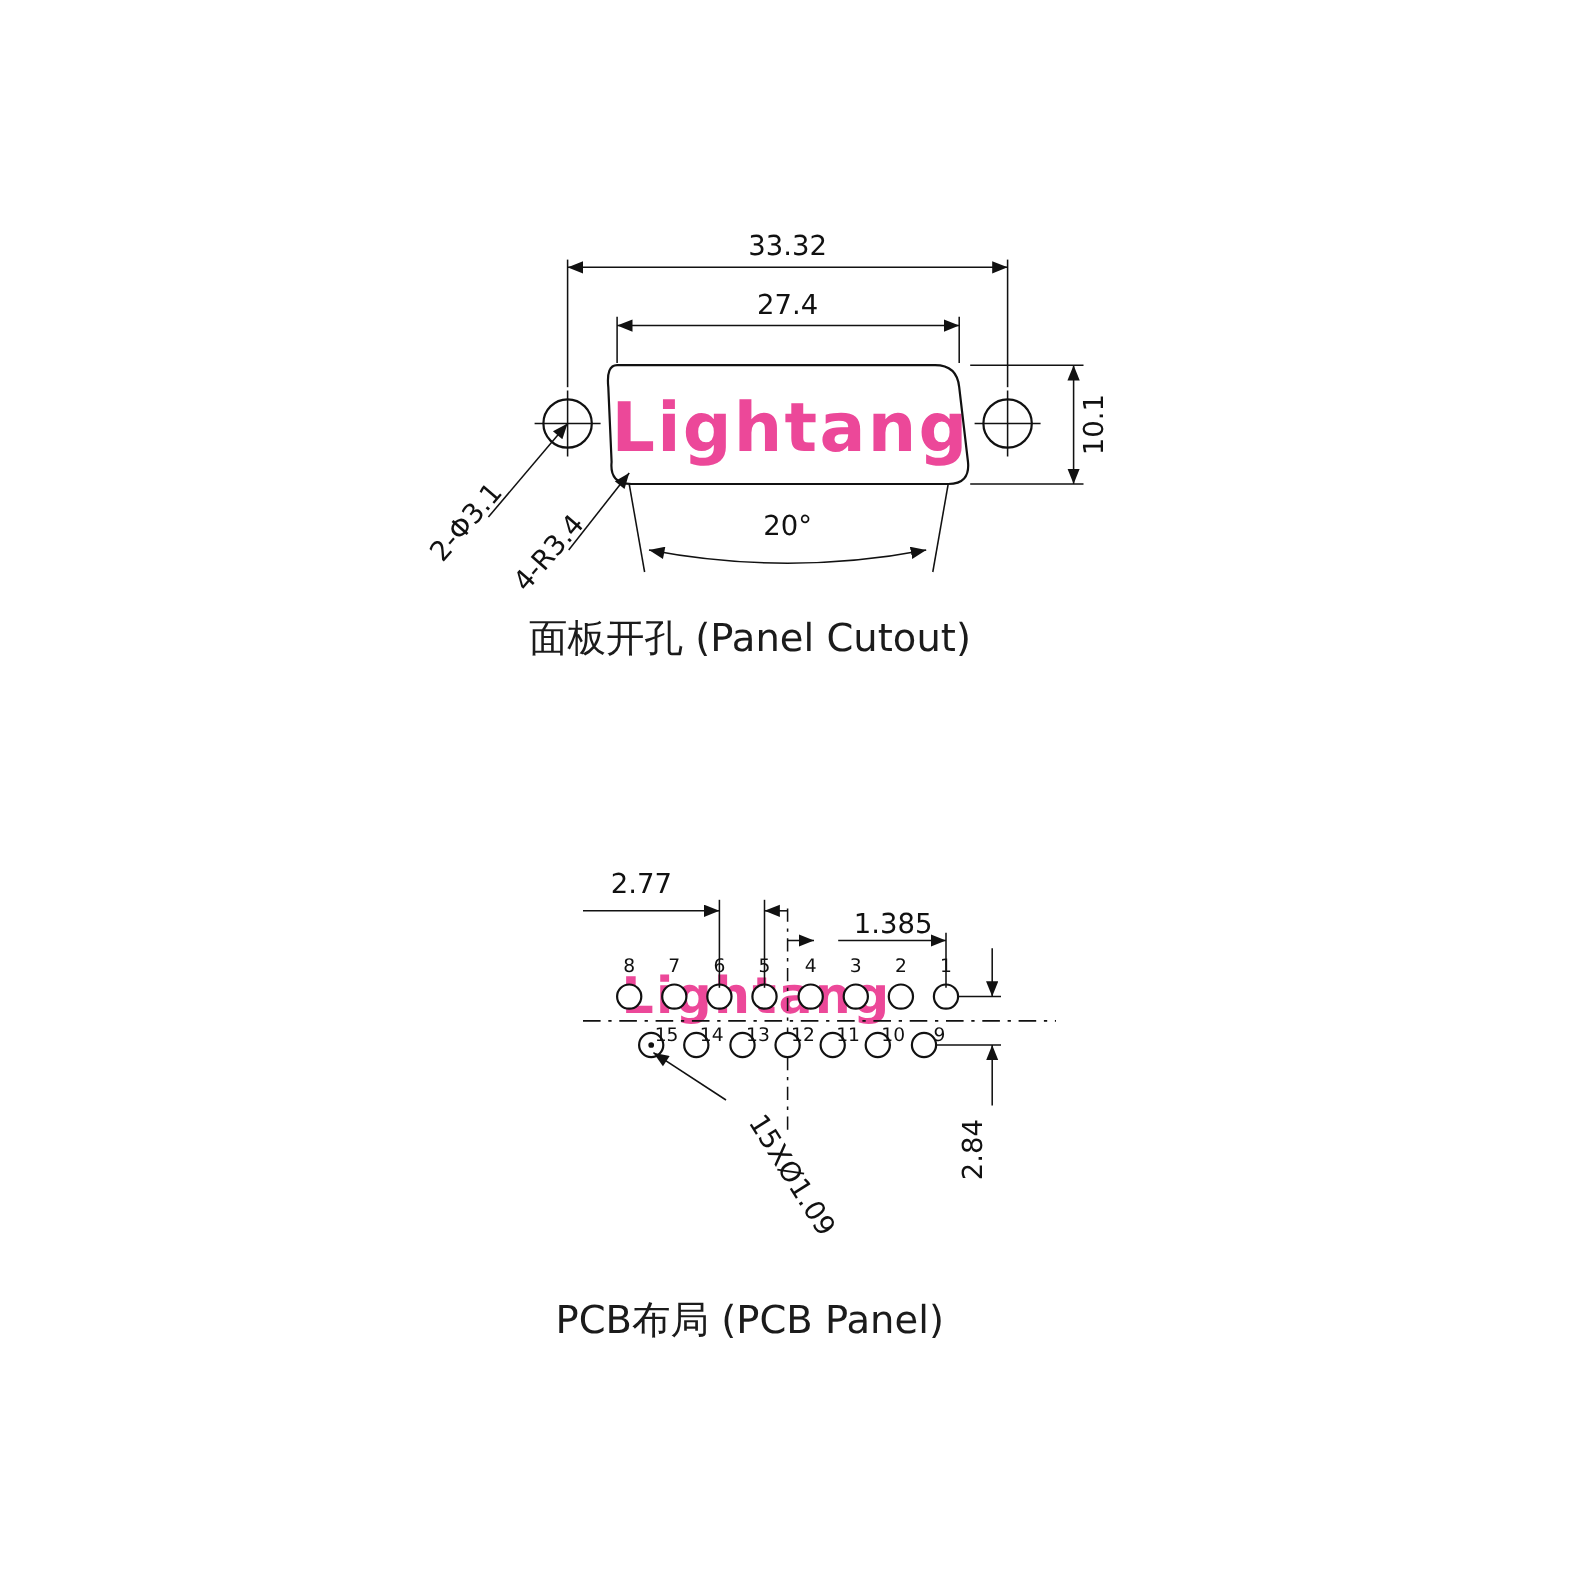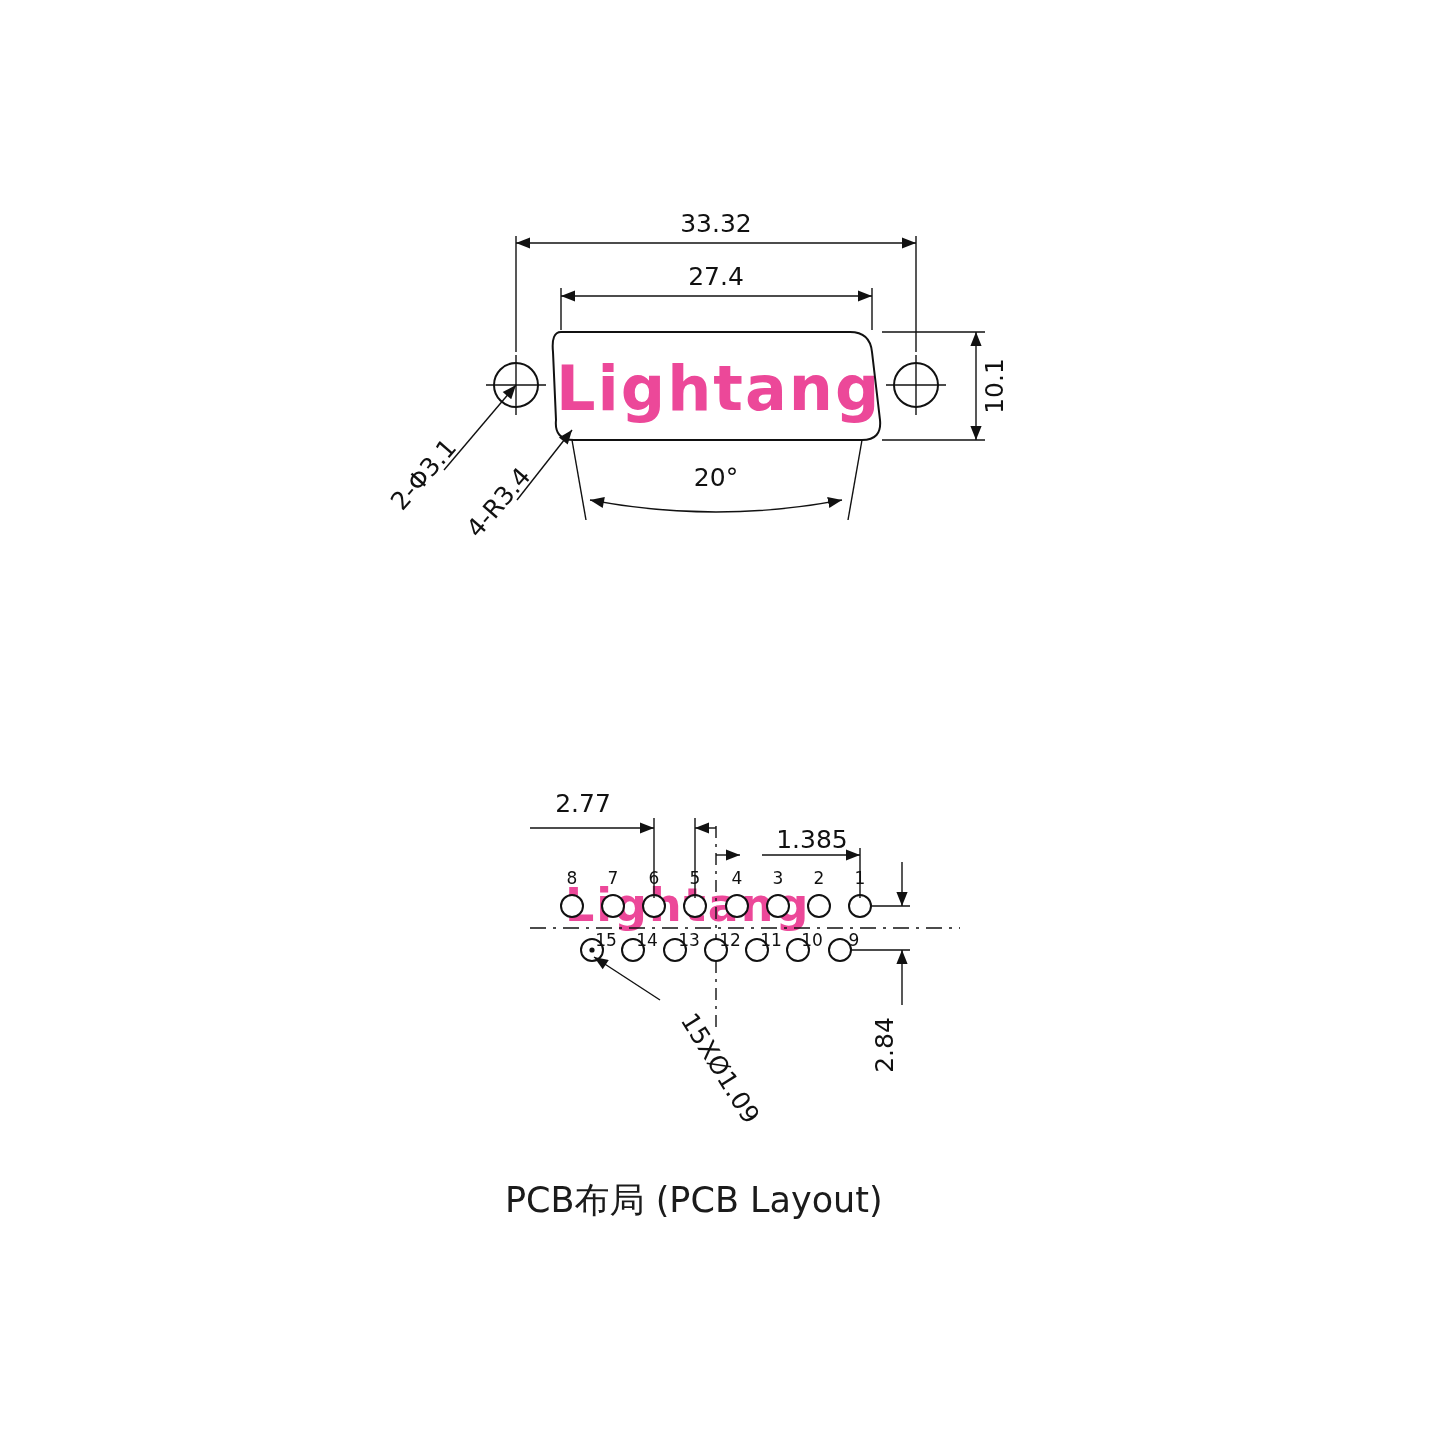--- a/index.html
+++ b/index.html
@@ -243,15 +243,16 @@
       <line class="ln thin" x1="902" y1="1005" x2="902" y2="950" marker-end="url(#arrEnd)"></line>
       <text class="dim" x="893" y="1045" text-anchor="middle" transform="rotate(-90 893 1045)">2.84</text>
     </g>
 
     <g>
       <line class="ln thin" x1="594" y1="957" x2="660" y2="1000" marker-start="url(#arrStart)"></line>
       <text class="dim" x="680" y="1020" text-anchor="start" transform="rotate(58 680 1020)">15XØ1.09</text>
     </g>
   </svg>
 
-  <div class="caption caption-pcb">PCB布局 (PCB Layout)</div>
+  <div class="caption caption-panel">面板开孔 (Panel Cutout)</div>
+  <div class="caption caption-pcb">PCB布局 (PCB Panel)</div>
 
 </div>
 
 </body></html>

